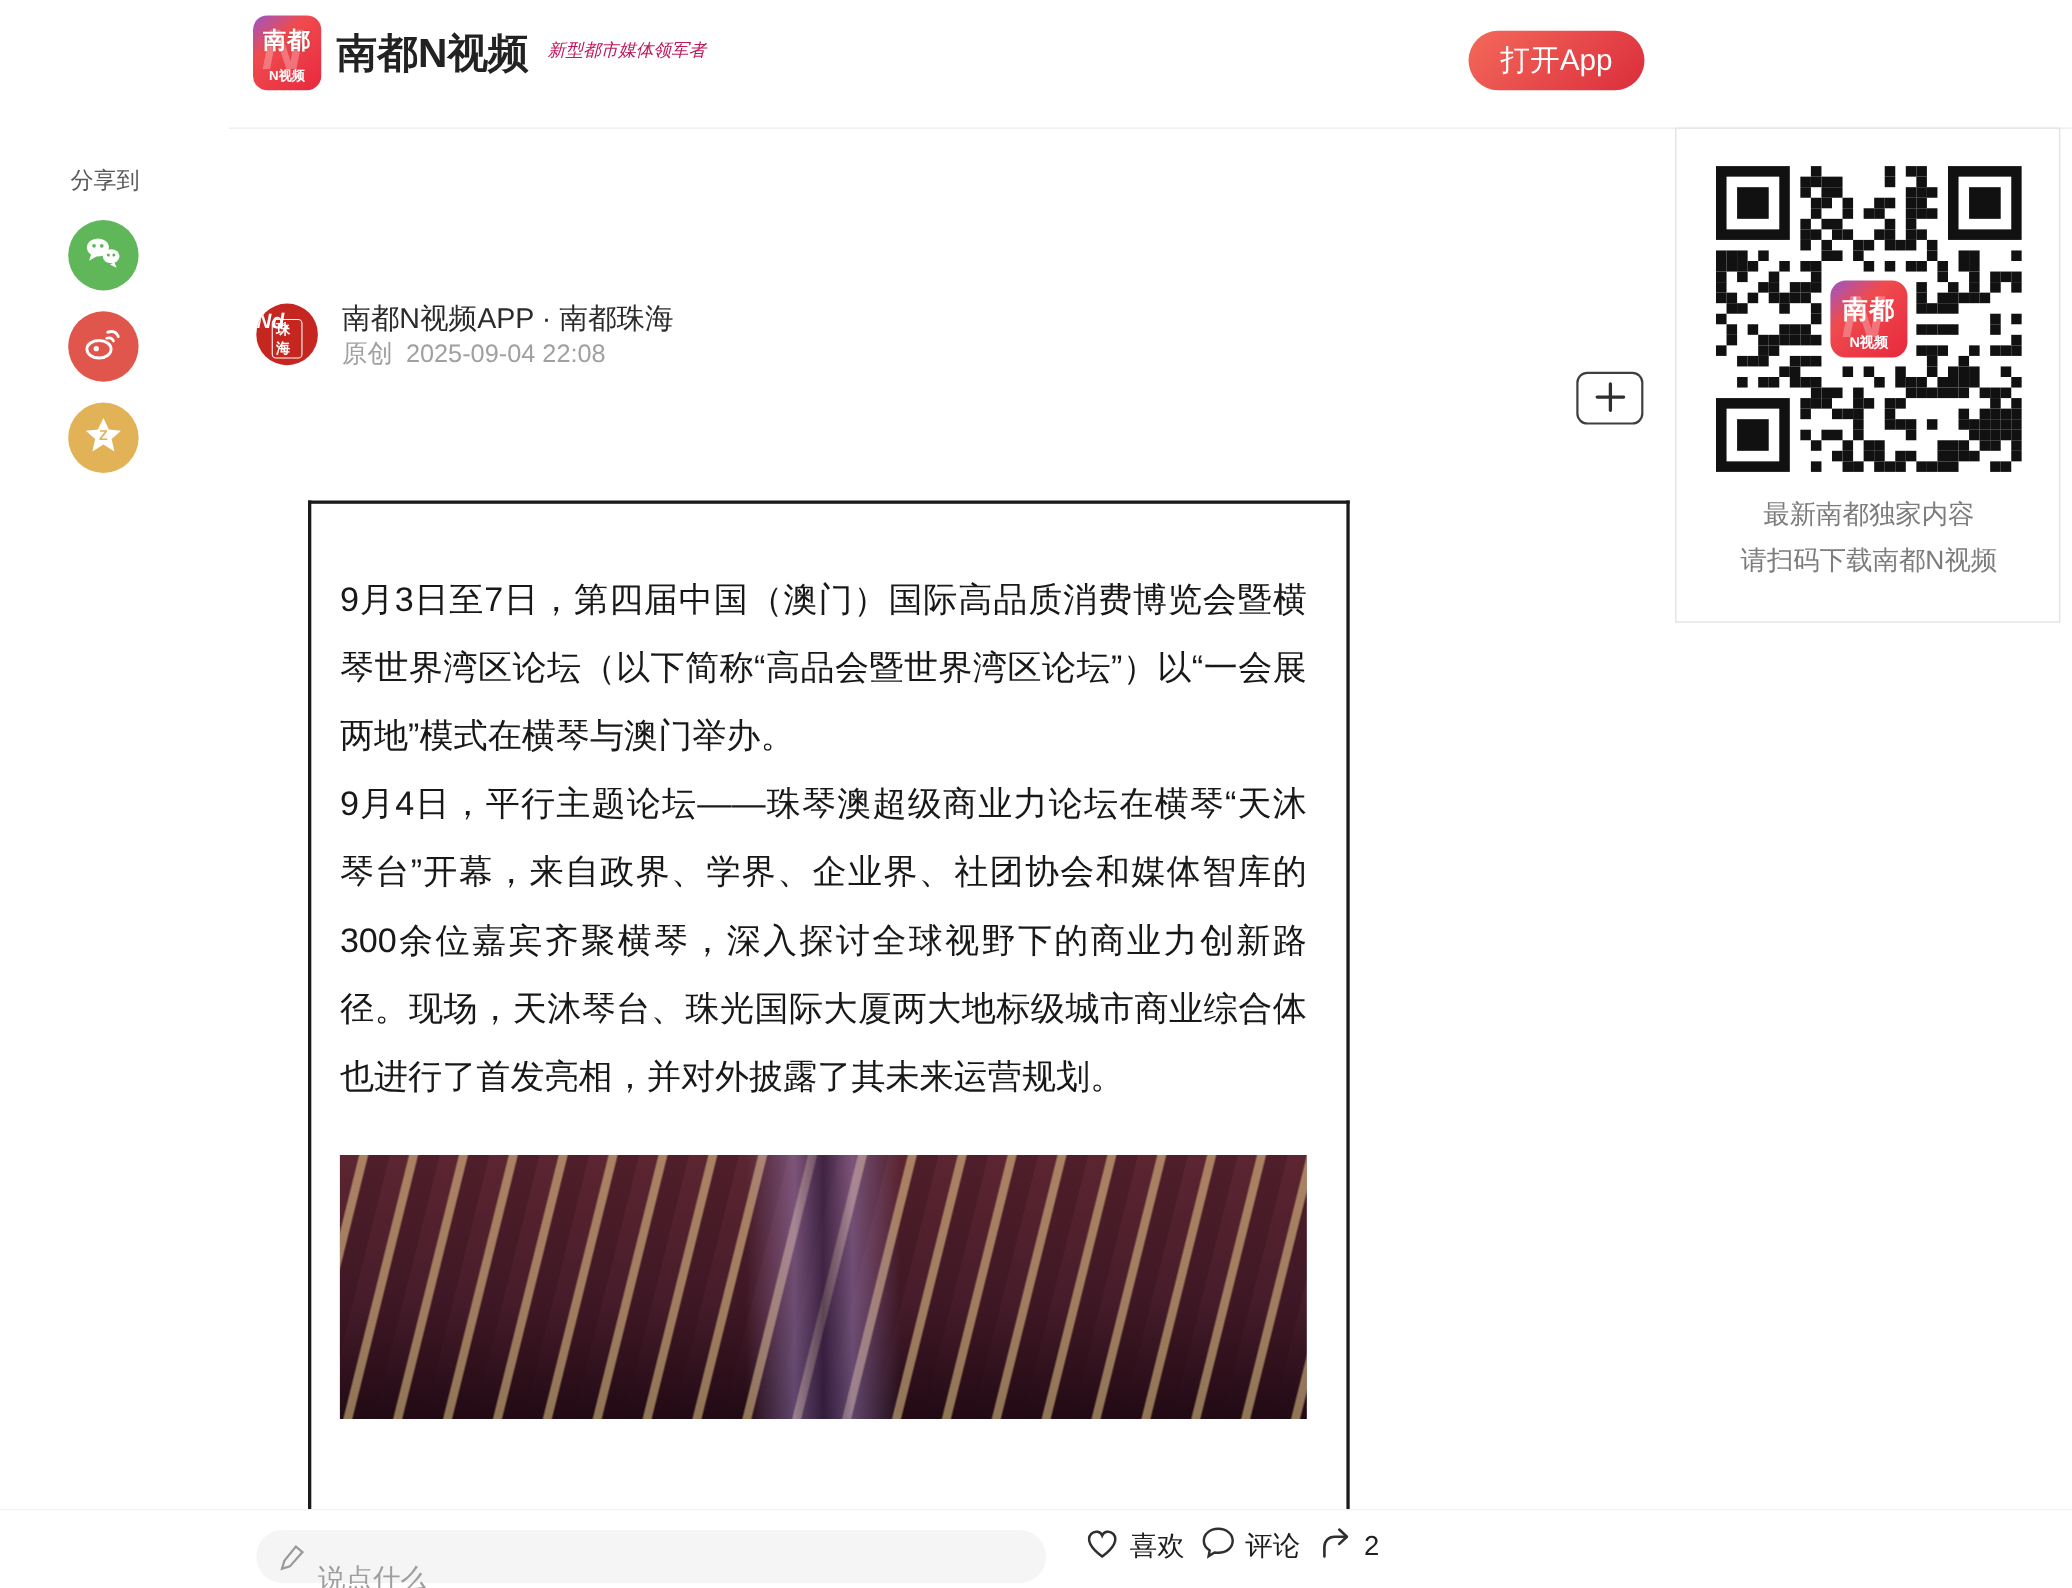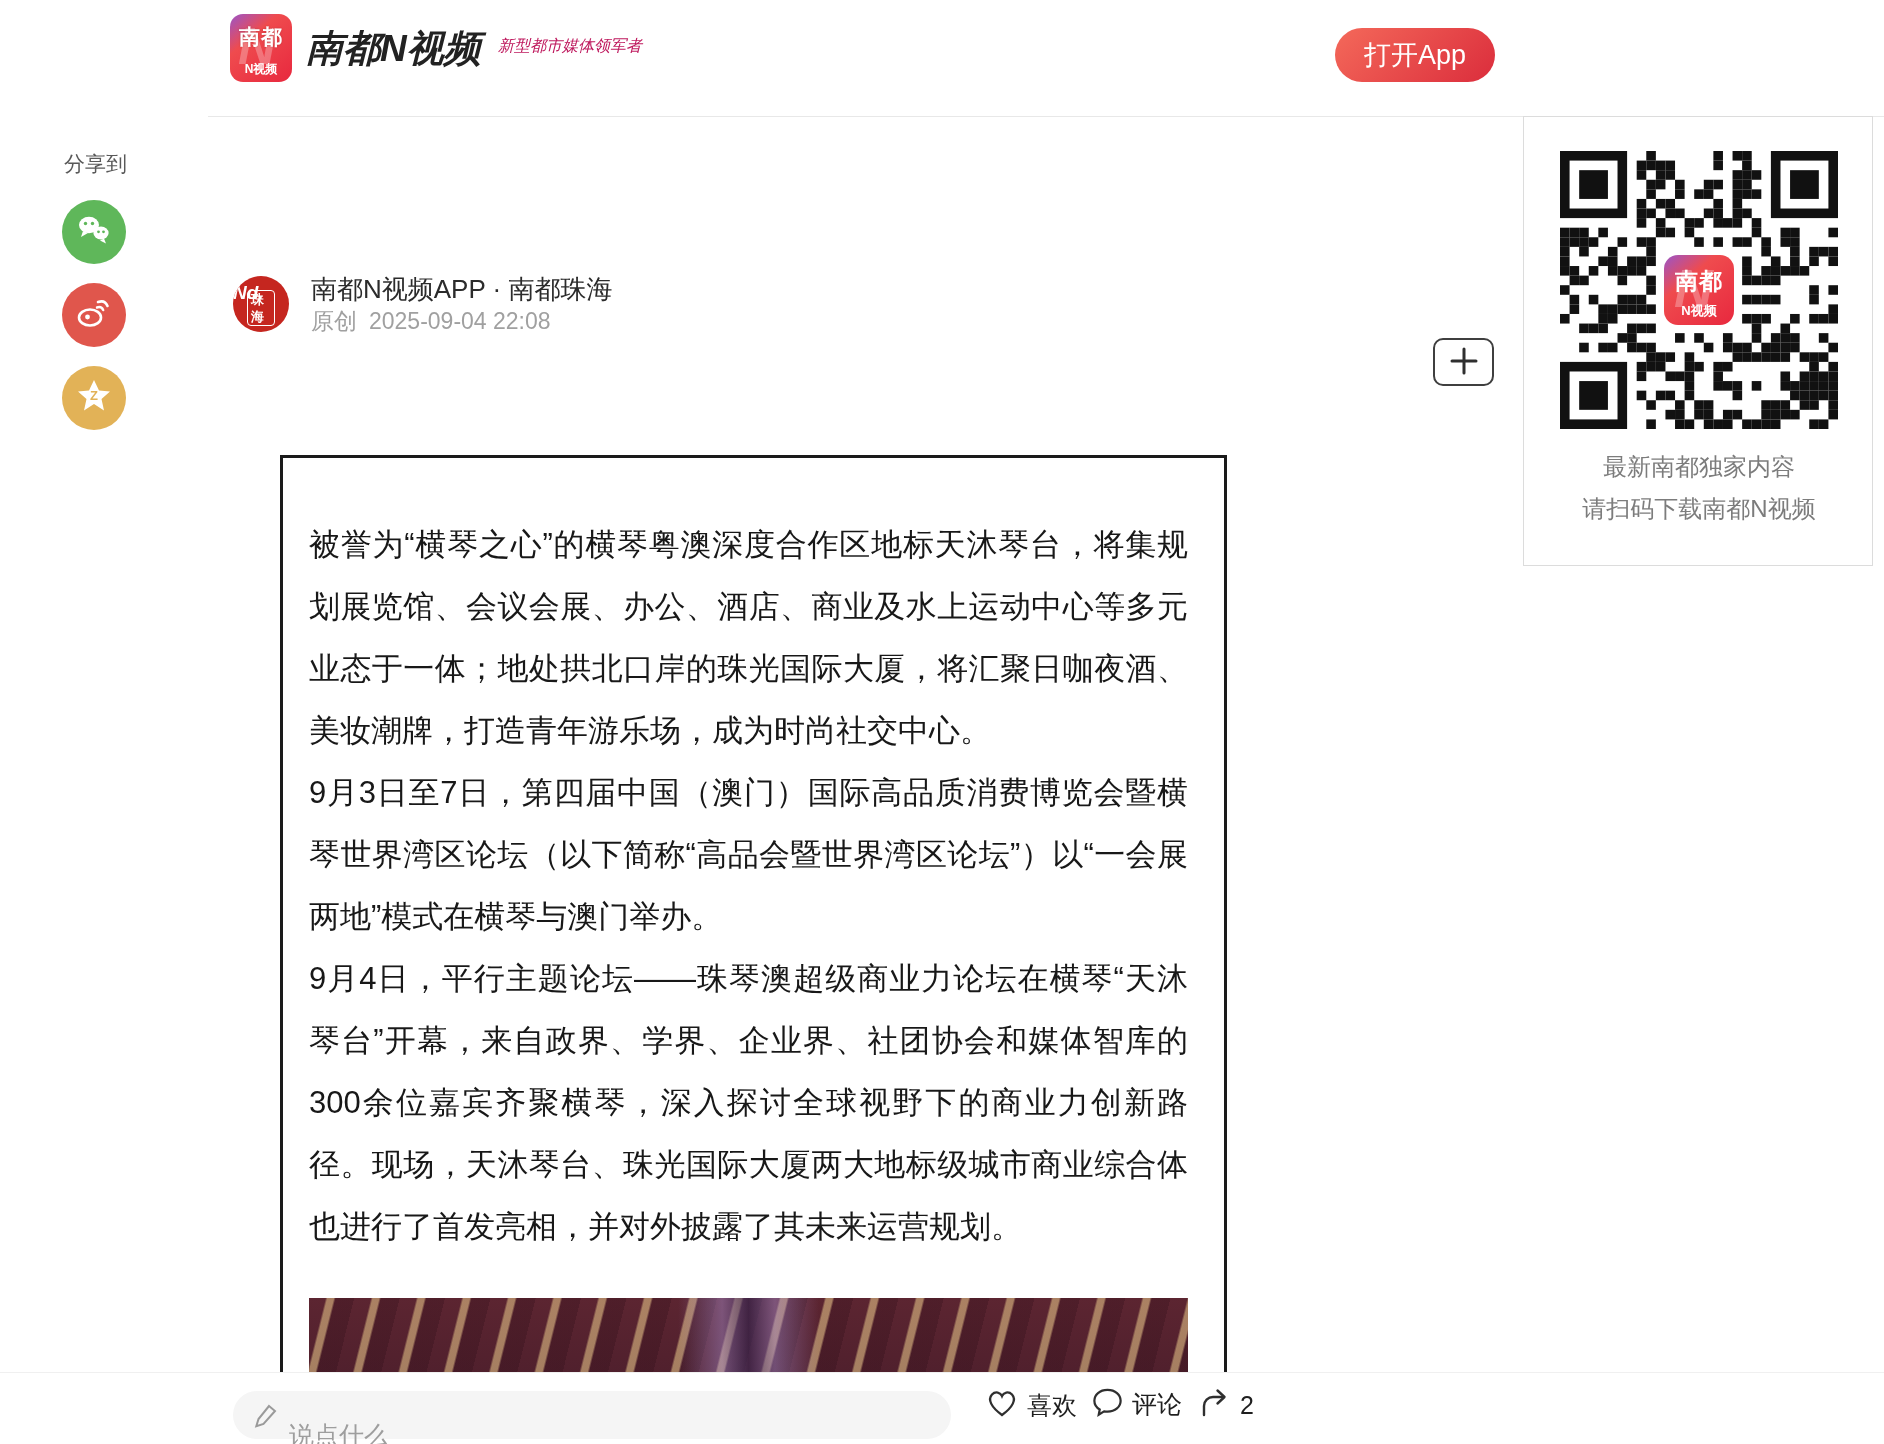--- a/index.html
+++ b/index.html
@@ -5,21 +5,21 @@
   html,body{margin:0;padding:0;background:#fff;}
   *{box-sizing:border-box;font-family:"Liberation Sans","DejaVu Sans",sans-serif;}
   #screen{position:relative;width:1884px;height:1444px;background:#fff;overflow:hidden;}
 
   
   .app-logo{position:absolute;left:230px;top:14px;width:62px;height:68px;border-radius:13px;
     background:linear-gradient(140deg,#9a55c9 0%,#ef4b4e 34%,#e8283e 100%);overflow:hidden;}
   .app-logo .n-ghost{position:absolute;left:8px;top:2px;font-size:52px;font-weight:700;color:rgba(255,255,255,.28);font-style:italic;}
   .app-logo .cn{position:absolute;left:0;top:9px;width:100%;text-align:center;color:#fff;font-weight:700;font-size:21px;letter-spacing:1px;text-shadow:0 0 2px rgba(120,30,30,.4);}
   .app-logo .sub{position:absolute;left:0;bottom:4px;width:100%;text-align:center;color:#fff;font-size:12px;font-weight:700;}
-  .brand-name{position:absolute;left:306px;top:24px;font-size:37px;font-weight:700;color:#222;font-style:italic;}
+  .brand-name{position:absolute;left:306px;top:24px;font-size:37px;font-weight:700;color:#222;}
   .brand-slogan{position:absolute;left:498px;top:36px;font-size:16px;color:#be185d;font-style:italic;}
   .open-app{position:absolute;left:1335px;top:28px;width:160px;height:54px;border-radius:27px;border:none;
     background:linear-gradient(135deg,#f4695a 0%,#db2d3c 100%);color:#fff;font-size:27px;cursor:pointer;}
   .header-divider{position:absolute;left:208px;top:116px;width:1676px;height:1px;background:#e8e8e8;}
 
   
   .share-label{position:absolute;left:64px;top:150px;font-size:21px;color:#595959;}
   .share-btn{position:absolute;left:62px;width:64px;height:64px;border-radius:50%;cursor:pointer;display:flex;align-items:center;justify-content:center;}
   .share-wechat{top:200px;background:#5fb75a;}
   .share-weibo{top:283px;background:#e0564c;}
@@ -128,21 +128,20 @@
   </div>
   <button class="follow-btn">
     <span>
       <svg width="34" height="34" viewBox="0 0 34 34">
           <path d="M17 5 v24 M5 17 h24" stroke="#2f2f2f" stroke-width="3" stroke-linecap="round"></path>
         </svg>
     </span>
   </button>
 
   <div class="article-box">
-    <p>被誉为“横琴之心”的横琴粤澳深度合作区地标天沐琴台，将集规划展览馆、会议会展、办公、酒店、商业及水上运动中心等多元业态于一体；地处拱北口岸的珠光国际大厦，将汇聚日咖夜酒、美妆潮牌，打造青年游乐场，成为时尚社交中心。</p>
     <p>9月3日至7日，第四届中国（澳门）国际高品质消费博览会暨横琴世界湾区论坛（以下简称“高品会暨世界湾区论坛”）以“一会展两地”模式在横琴与澳门举办。</p>
     <p>9月4日，平行主题论坛——珠琴澳超级商业力论坛在横琴“天沐琴台”开幕，来自政界、学界、企业界、社团协会和媒体智库的300余位嘉宾齐聚横琴，深入探讨全球视野下的商业力创新路径。现场，天沐琴台、珠光国际大厦两大地标级城市商业综合体也进行了首发亮相，并对外披露了其未来运营规划。</p>
     <div class="article-image"></div>
   </div>
 
   <div class="qr-card">
     <div class="qr-wrap"><svg viewBox="0 0 29 29" width="278" height="278">
           <rect x="9" y="0" width="1" height="1" fill="#111"></rect>
           <rect x="16" y="0" width="1" height="1" fill="#111"></rect>
           <rect x="18" y="0" width="1" height="1" fill="#111"></rect>

